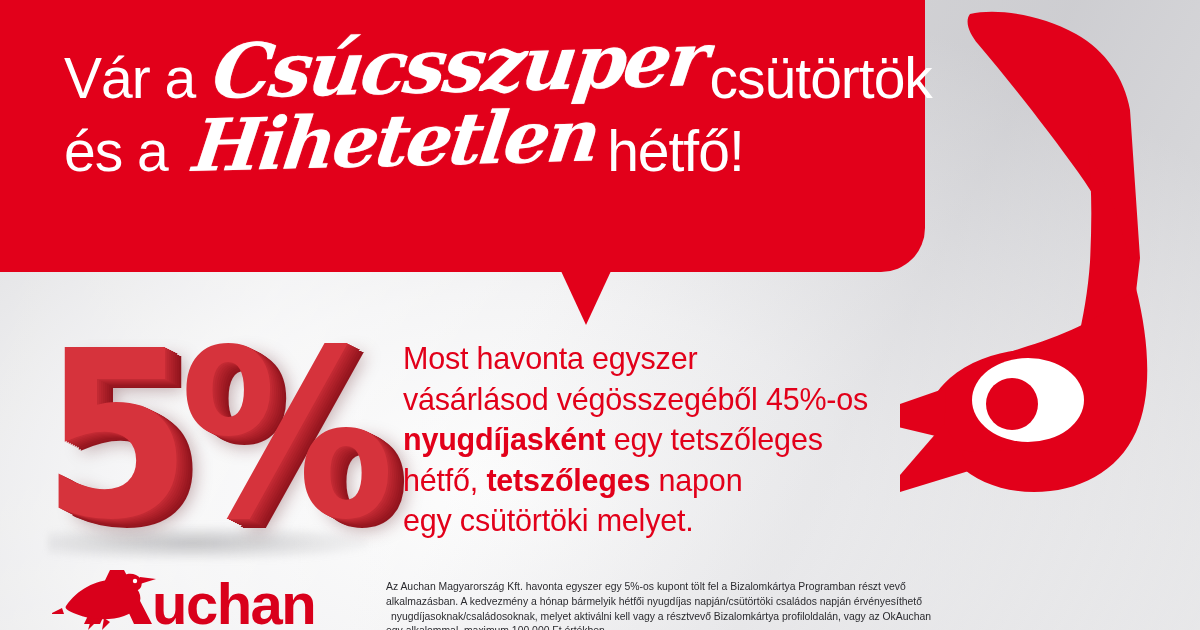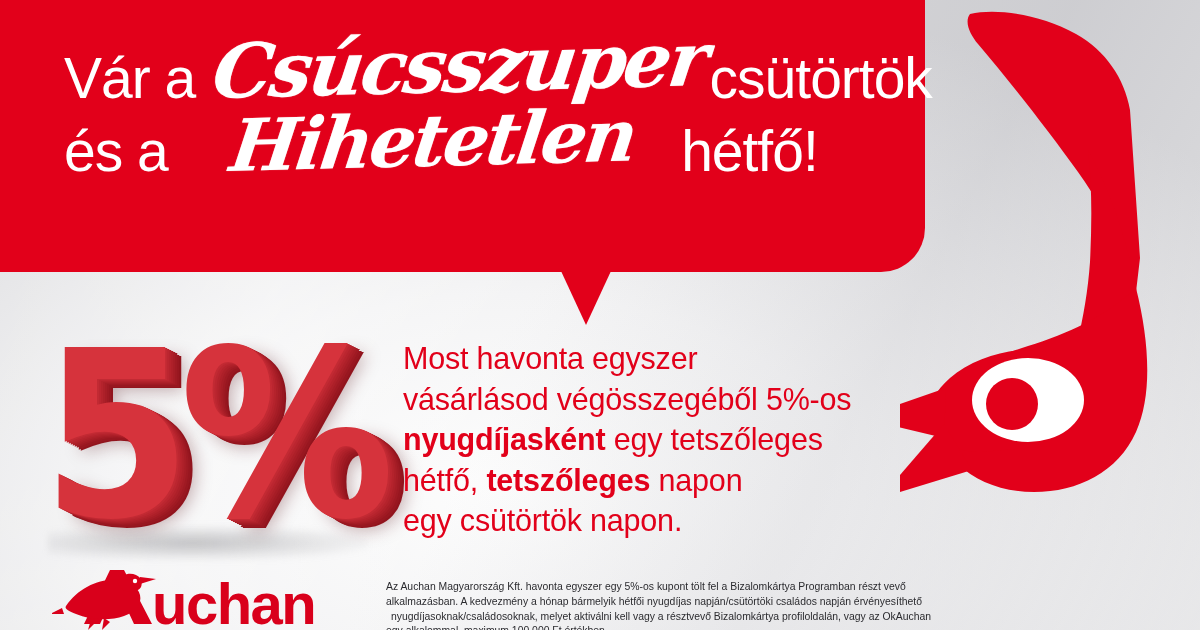--- a/index.html
+++ b/index.html
@@ -49,21 +49,21 @@
     font-family:"DejaVu Serif",serif;
     font-style:italic;font-weight:700;
     font-size:75px;line-height:.92;
     letter-spacing:-3px;
     transform:skewX(-9deg) rotate(-1.5deg);
     transform-origin:left bottom;
     margin:0 10px 0 14px;
     text-shadow:0 0 1px rgba(255,255,255,.6);
   }
   .hl-script.s2{font-size:72px;margin-left:22px;margin-right:16px;}
-  .hl-line.l2{margin-top:8px;gap:37px;}
+  .hl-line.l2{margin-top:8px;}
 
   
   .pct-wrap{position:absolute;left:42px;top:318px;width:350px;height:248px;z-index:2;}
   .pct-text{
     position:absolute;left:0;top:-18px;
     font-size:215px;font-weight:700;letter-spacing:-12px;
     font-family:"DejaVu Sans",sans-serif;
     color:#D6333C;
     transform:scaleY(1.08);
     transform-origin:left top;
@@ -165,24 +165,24 @@
     </div>
   </div>
 
   <div class="pct-wrap">
     <div class="pct-shadow"></div>
     <div class="pct-text">5%</div>
   </div>
 
   <div class="body-copy">
     <div>Most havonta egyszer</div>
-    <div>vásárlásod végösszegéből 5%-os</div>
+    <div>vásárlásod végösszegéből 45%-os</div>
     <div><b>nyugdíjasként</b><span> egy tetszőleges</span></div>
     <div><span>hétfő, </span><b>tetszőleges</b><span> napon</span></div>
-    <div>egy csütörtök napon.</div>
+    <div>egy csütörtöki melyet.</div>
   </div>
 
   <div class="fineprint">
     <div>Az Auchan Magyarország Kft. havonta egyszer egy 5%-os kupont tölt fel a Bizalomkártya Programban részt vevő</div>
     <div>alkalmazásban. A kedvezmény a hónap bármelyik hétfői nyugdíjas napján/csütörtöki családos napján érvényesíthető</div>
     <div>nyugdíjasoknak/családosoknak, melyet aktiválni kell vagy a résztvevő Bizalomkártya profiloldalán, vagy az OkAuchan</div>
     <div>egy alkalommal, maximum 100 000 Ft értékben.</div>
   </div>
 
   <div class="logo">

